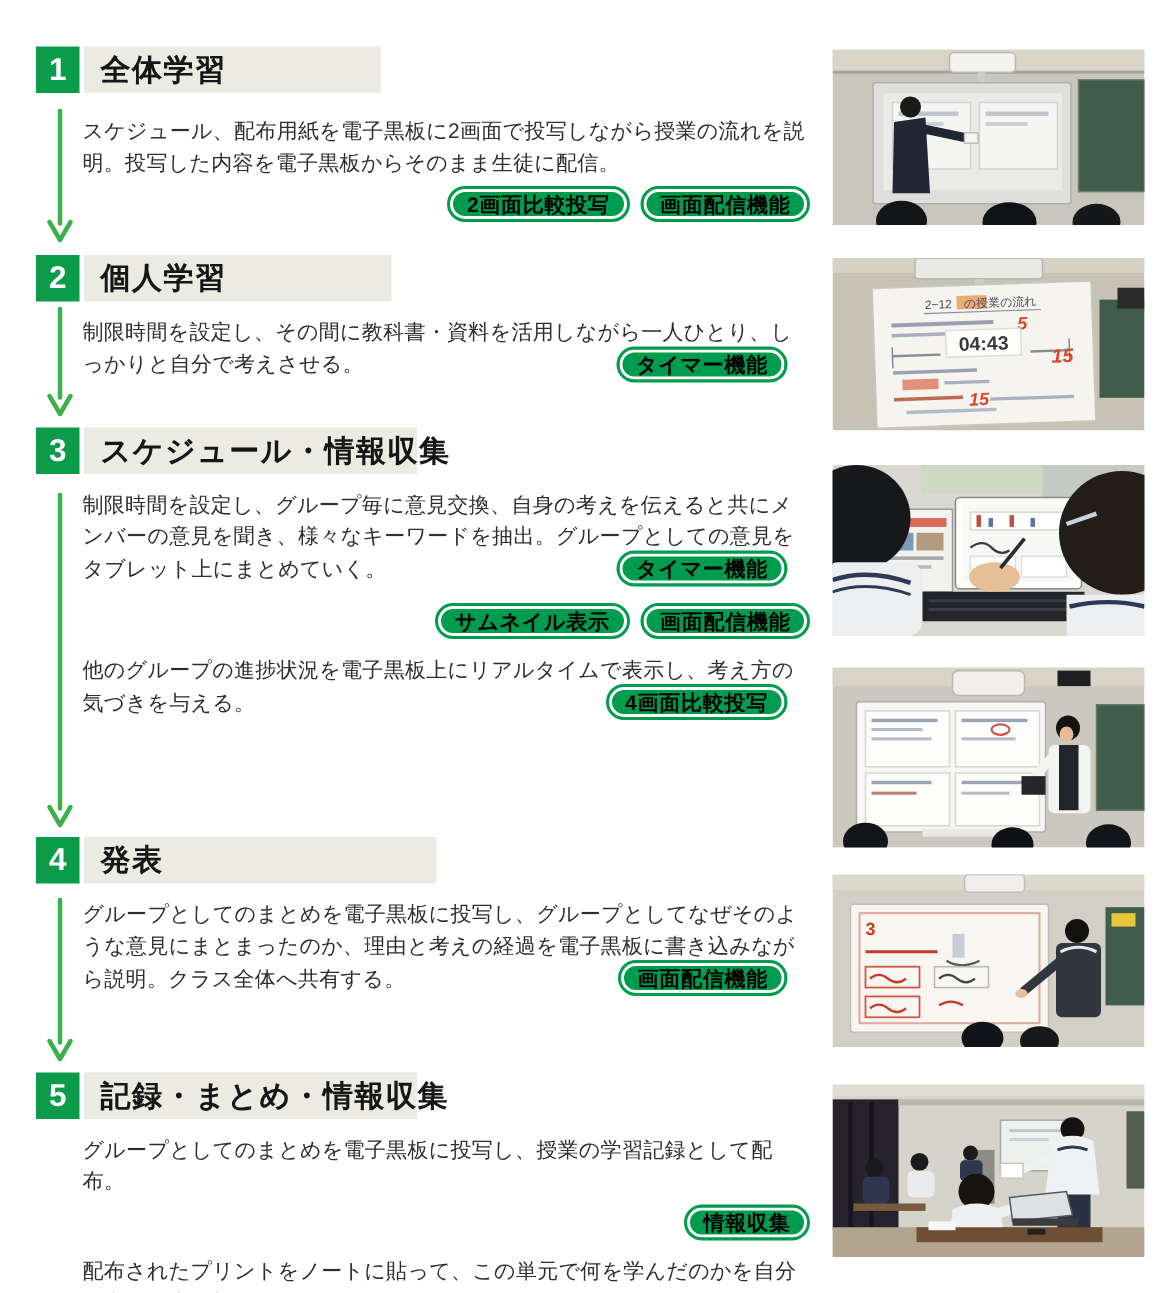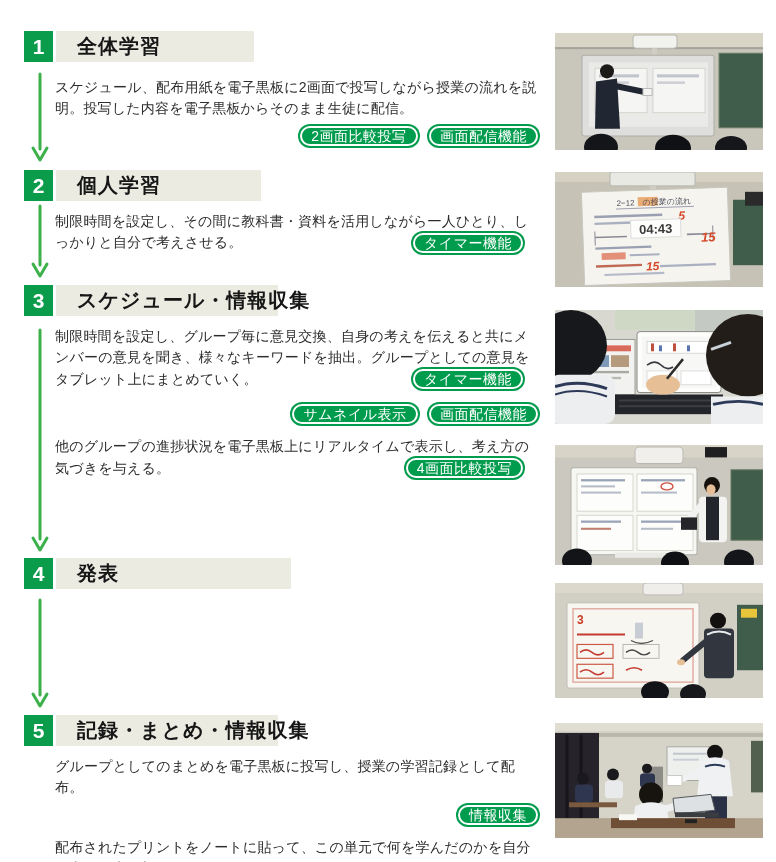--- a/index.html
+++ b/index.html
@@ -6,33 +6,33 @@
   .page{position:relative;width:776px;height:862px;background:#fff;overflow:hidden;
         font-family:"Liberation Sans","DejaVu Sans",sans-serif;}
 
   
   .step{position:absolute;left:24px;width:514px;}
   .step-header{display:flex;align-items:stretch;}
   .num{width:29px;height:31px;background:var(--accent_green);color:#fff;
        font-weight:700;font-size:21px;display:flex;align-items:center;justify-content:center;
        flex:0 0 29px;margin-right:3px;}
   .strip{background:var(--strip_bg);height:31px;display:flex;align-items:center;
-         padding-left:21px;box-sizing:border-box;}
+         padding-left:11px;box-sizing:border-box;}
   .title{margin:0;font-size:20px;font-weight:700;color:#161616;letter-spacing:1px;white-space:nowrap;}
   .body{margin:10px 0 0 31px;position:relative;}
   .body.mt15{margin-top:15px;}
   .para{position:relative;margin:0 0 12px 0;}
   .para.last{margin-bottom:0;}
   .ptext{margin:0;font-size:14px;line-height:1.53;color:var(--text_color);
          font-weight:500;letter-spacing:.2px;}
   .badges-below{text-align:right;margin:6px 0 12px 0;}
   .badges-inline{position:absolute;right:15px;bottom:1px;white-space:nowrap;}
   .badge{display:inline-block;background:var(--badge_green);border-radius:13px;
          box-shadow:0 0 0 2px var(--badge_green), inset 0 0 0 2px #fff;
-         color:#ffffff;font-weight:400;font-size:14px;line-height:16px;
+         color:#000000;font-weight:700;font-size:14px;line-height:16px;
          padding:2px 11px;margin-left:7px;letter-spacing:.5px;}
 
   
   .arrow{position:absolute;left:30px;width:20px;overflow:visible;}
   .arrow line,.arrow polyline{stroke:var(--arrow_green);stroke-width:3;fill:none;stroke-linecap:round;stroke-linejoin:round;}
 
   
   .photo{position:absolute;left:555px;width:208px;margin:0;}
   .photo svg{display:block;width:100%;height:100%;}
 </style>
@@ -99,20 +99,26 @@
     </div>
   </section>
 
   <section class="step" style="top:558px">
     <header class="step-header">
       <div class="num">4</div>
       <div class="strip" style="width:235px">
         <h2 class="title">発表</h2>
       </div>
     </header>
+    <div class="body">
+      <div class="para last">
+        <p class="ptext">グループとしてのまとめを電子黒板に投写し、グループとしてなぜそのような意見にまとまったのか、理由と考えの経過を電子黒板に書き込みながら説明。クラス全体へ共有する。</p>
+        <span class="badges-inline"><span class="badge">画面配信機能</span></span>
+      </div>
+    </div>
   </section>
 
   <section class="step" style="top:715px">
     <header class="step-header">
       <div class="num">5</div>
       <div class="strip" style="width:222px">
         <h2 class="title">記録・まとめ・情報収集</h2>
       </div>
     </header>
     <div class="body">

